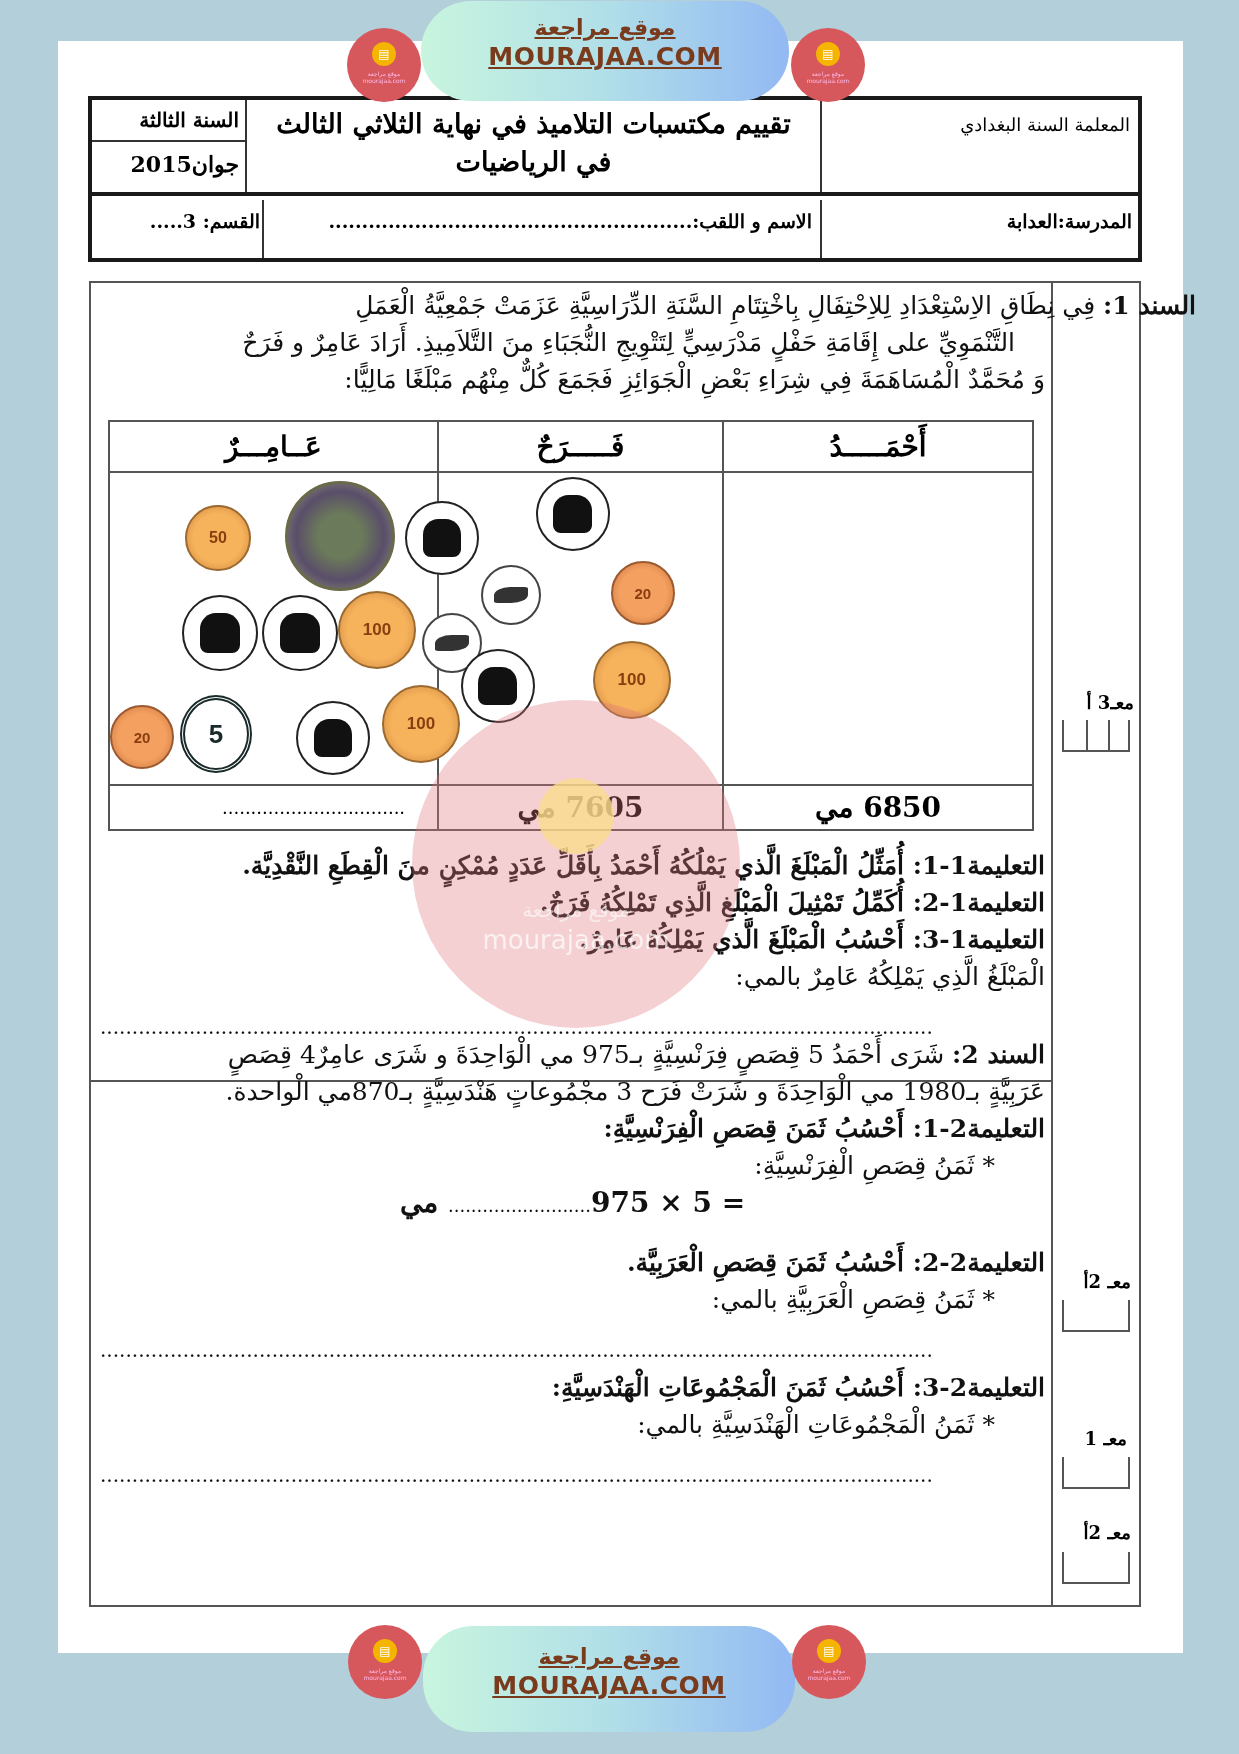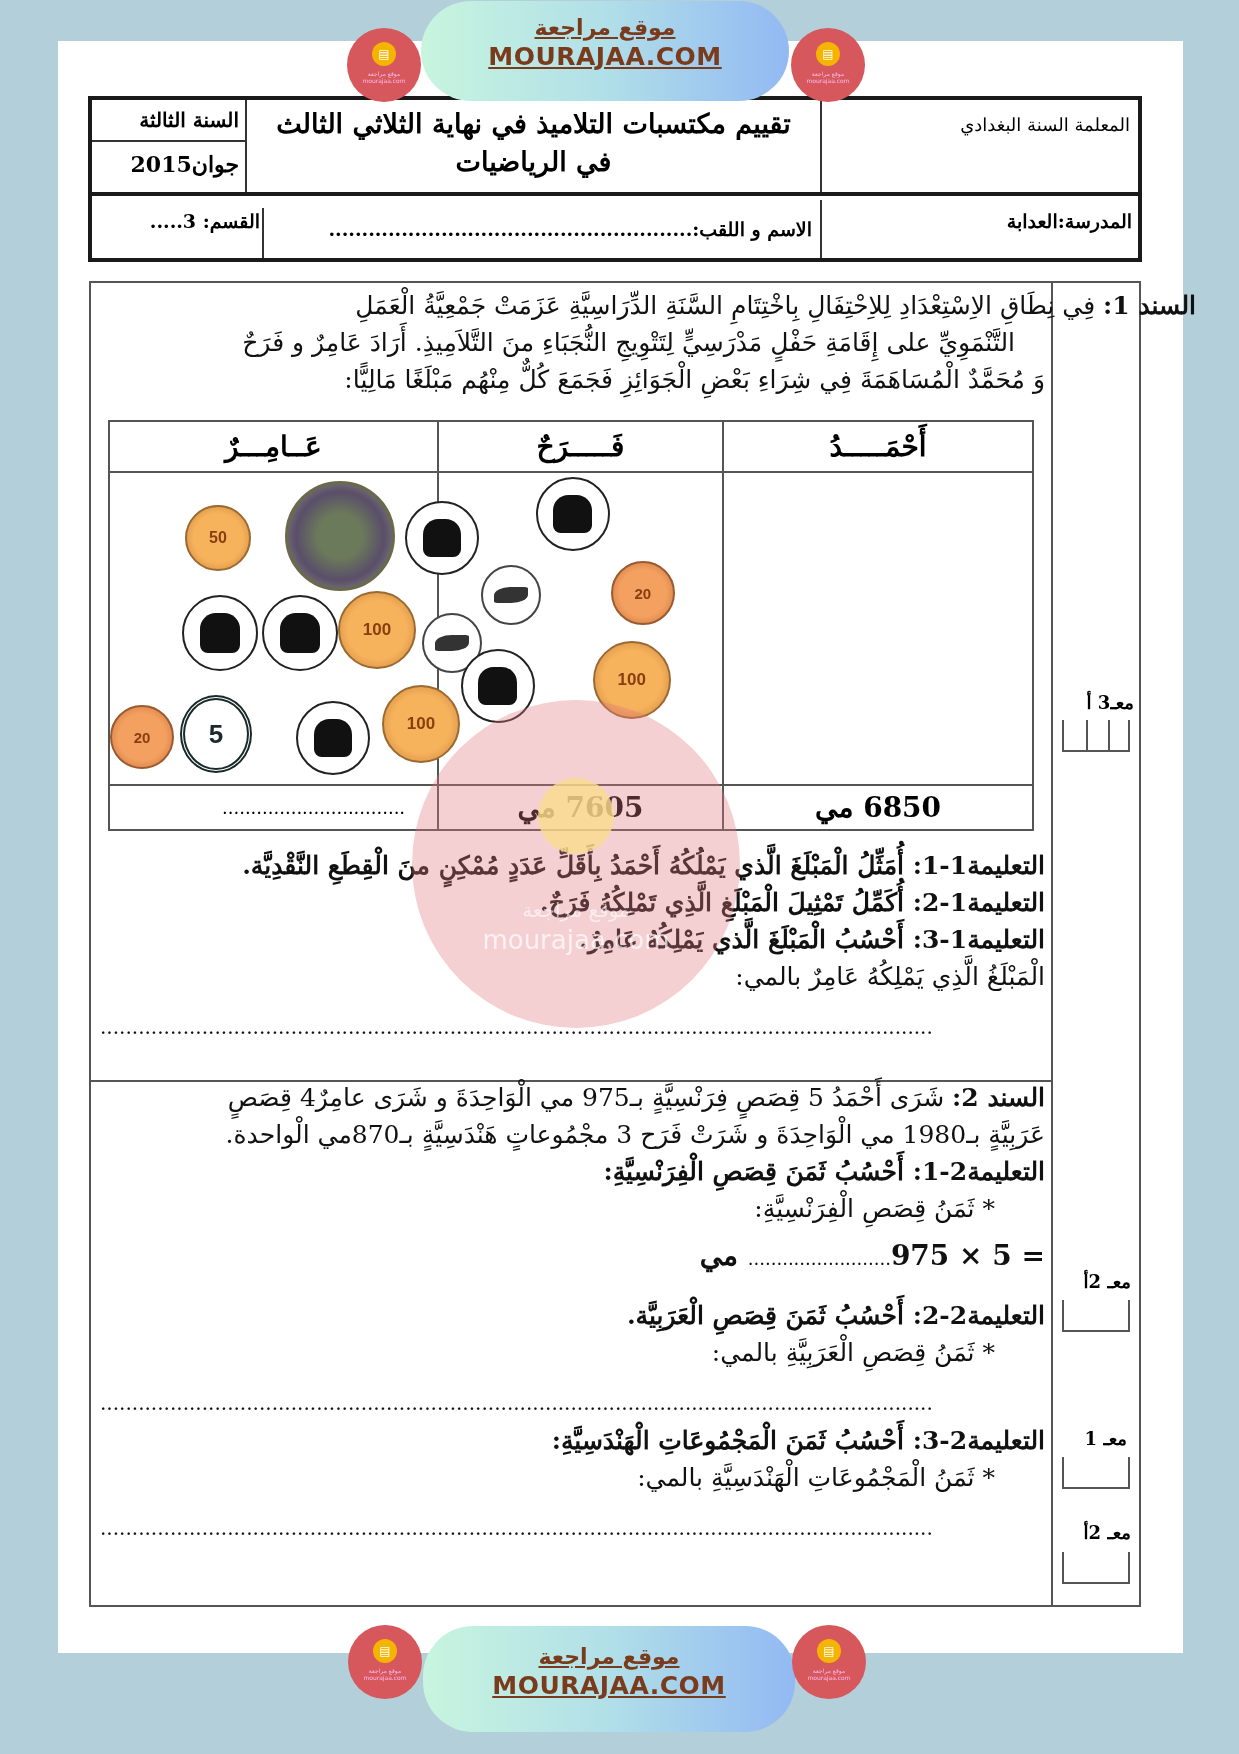--- a/index.html
+++ b/index.html
@@ -127,21 +127,21 @@
       <div class="bold" style="font-size:27px; line-height:40px; direction:rtl;">في الرياضيات</div>
     </div>
 
     <div class="cell" style="left:0; width:153px; border-left:none;">
       <div class="bold rtl" style="font-size:20px; height:42px; line-height:40px; padding-right:6px; border-bottom:2px solid #333;">السنة الثالثة</div>
       <div class="bold rtl" style="font-size:22px; line-height:44px; padding-right:6px;">جوان2015</div>
     </div>
   </div>
   <div style="position:absolute; top:100px; left:0; right:0; bottom:0;">
     <div class="rtl bold" style="position:absolute; right:0; width:318px; top:0; bottom:0; border-left:2px solid #333; font-size:19px; padding:10px 6px 0 0;">المدرسة:العدابة</div>
-    <div class="rtl bold" style="position:absolute; right:318px; width:558px; top:8px; bottom:0; border-left:2px solid #333; font-size:19px; padding:10px 8px 0 5px;">الاسم و اللقب:.......................................................</div>
+    <div class="rtl bold" style="position:absolute; right:318px; width:558px; top:0; bottom:0; border-left:2px solid #333; font-size:19px; padding:10px 8px 0 5px;">الاسم و اللقب:.......................................................</div>
     <div class="rtl bold" style="position:absolute; left:4px; width:170px; top:0; bottom:0; font-size:19px; padding:10px 6px 0 0;">القسم: 3.....</div>
   </div>
 </div>
 
 <div class="frame">
   <div class="scorecol"></div>
   <div class="sep"></div>
 </div>
 
 <div class="rtl txt" style="position:absolute; right:194px; top:287px; width:850px;">
@@ -224,32 +224,32 @@
     <span>أُكَمِّلُ تَمْثِيلَ الْمَبْلَغِ الَّذِي تَمْلِكُهُ فَرَحٌ.</span>
   </div>
   <div class="bold">
     <span class="ul">التعليمة1-3:</span>
     <span>أَحْسُبُ الْمَبْلَغَ الَّذي يَمْلِكُهُ عَامِرٌ.</span>
   </div>
   <div>الْمَبْلَغُ الَّذِي يَمْلِكُهُ عَامِرٌ بالمي:</div>
   <div style="overflow:hidden; white-space:nowrap; margin-top:14px; font-size:20px; text-align:left; direction:ltr;">...................................................................................................................................</div>
 </div>
 
-<div class="rtl txt" style="position:absolute; left:100px; right:194px; top:1079px;">
+<div class="rtl txt" style="position:absolute; left:100px; right:194px; top:1036px;">
   <div>
     <span class="heading ul">السند 2:</span>
     <span>شَرَى أَحْمَدُ 5 قِصَصٍ فِرَنْسِيَّةٍ بـ975 مي الْوَاحِدَةَ و شَرَى عامِرٌ4 قِصَصٍ</span>
   </div>
   <div>عَرَبِيَّةٍ بـ1980 مي الْوَاحِدَةَ و شَرَتْ فَرَح 3 مجْمُوعاتٍ هَنْدَسِيَّةٍ بـ870مي الْواحدة.</div>
   <div class="bold">
     <span class="ul">التعليمة2-1:</span>
     <span>أَحْسُبُ ثَمَنَ قِصَصِ الْفِرَنْسِيَّةِ:</span>
   </div>
   <div style="padding-right:50px;">*  ثَمَنُ قِصَصِ الْفِرَنْسِيَّةِ:</div>
-  <div class="bold" style="margin-top:10px; font-size:28px;">
+  <div class="bold" style="font-size:28px;text-align:center;">
     <span style="direction:ltr; unicode-bidi:embed;">975 × 5 =</span><span style="font-size:18px; font-weight:normal;">.........................</span>
     <span>مي</span>
   </div>
   <div class="bold" style="margin-top:20px;">
     <span class="ul">التعليمة2-2:</span>
     <span>أَحْسُبُ ثَمَنَ قِصَصِ الْعَرَبِيَّة.</span>
   </div>
   <div style="padding-right:50px;">*  ثَمَنُ قِصَصِ الْعَرَبِيَّةِ بالمي:</div>
   <div style="overflow:hidden; white-space:nowrap; margin-top:14px; font-size:20px; text-align:left; direction:ltr;">...................................................................................................................................</div>
   <div class="bold">

